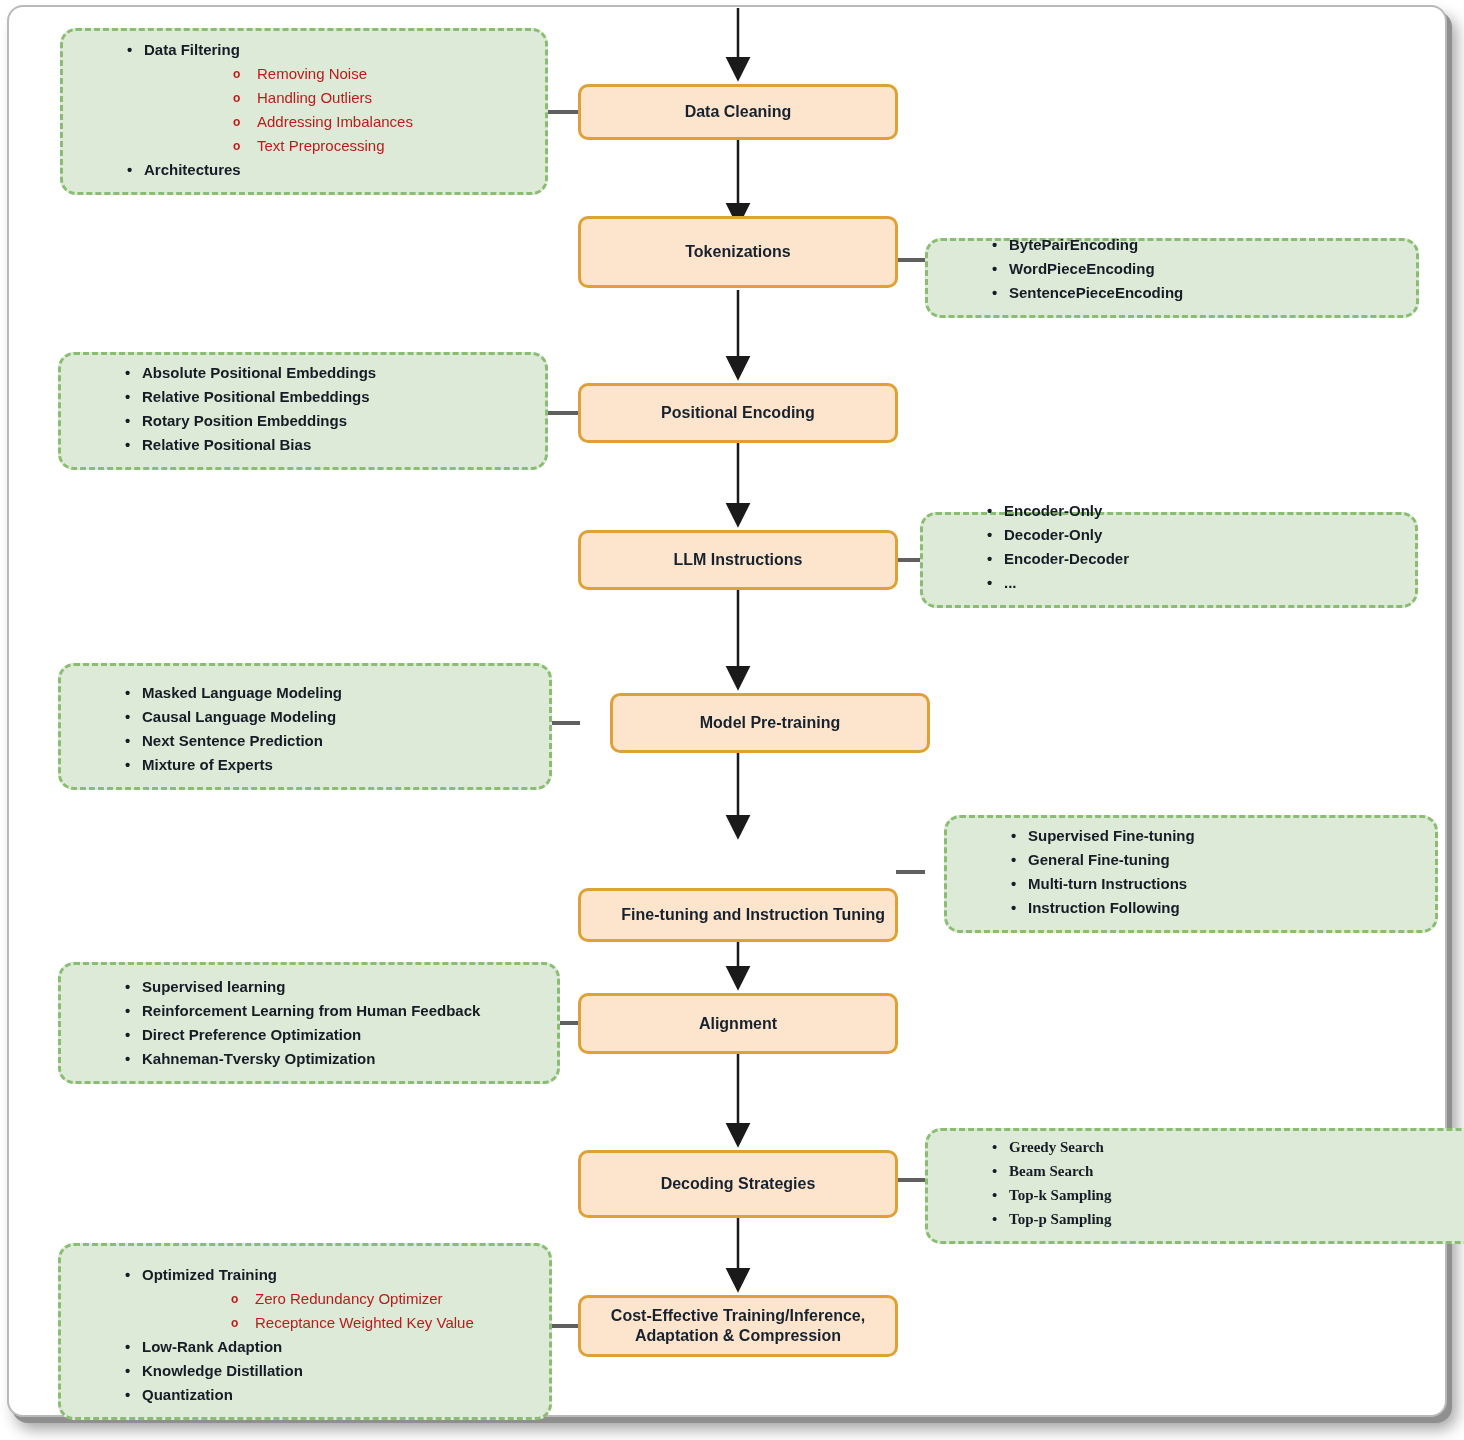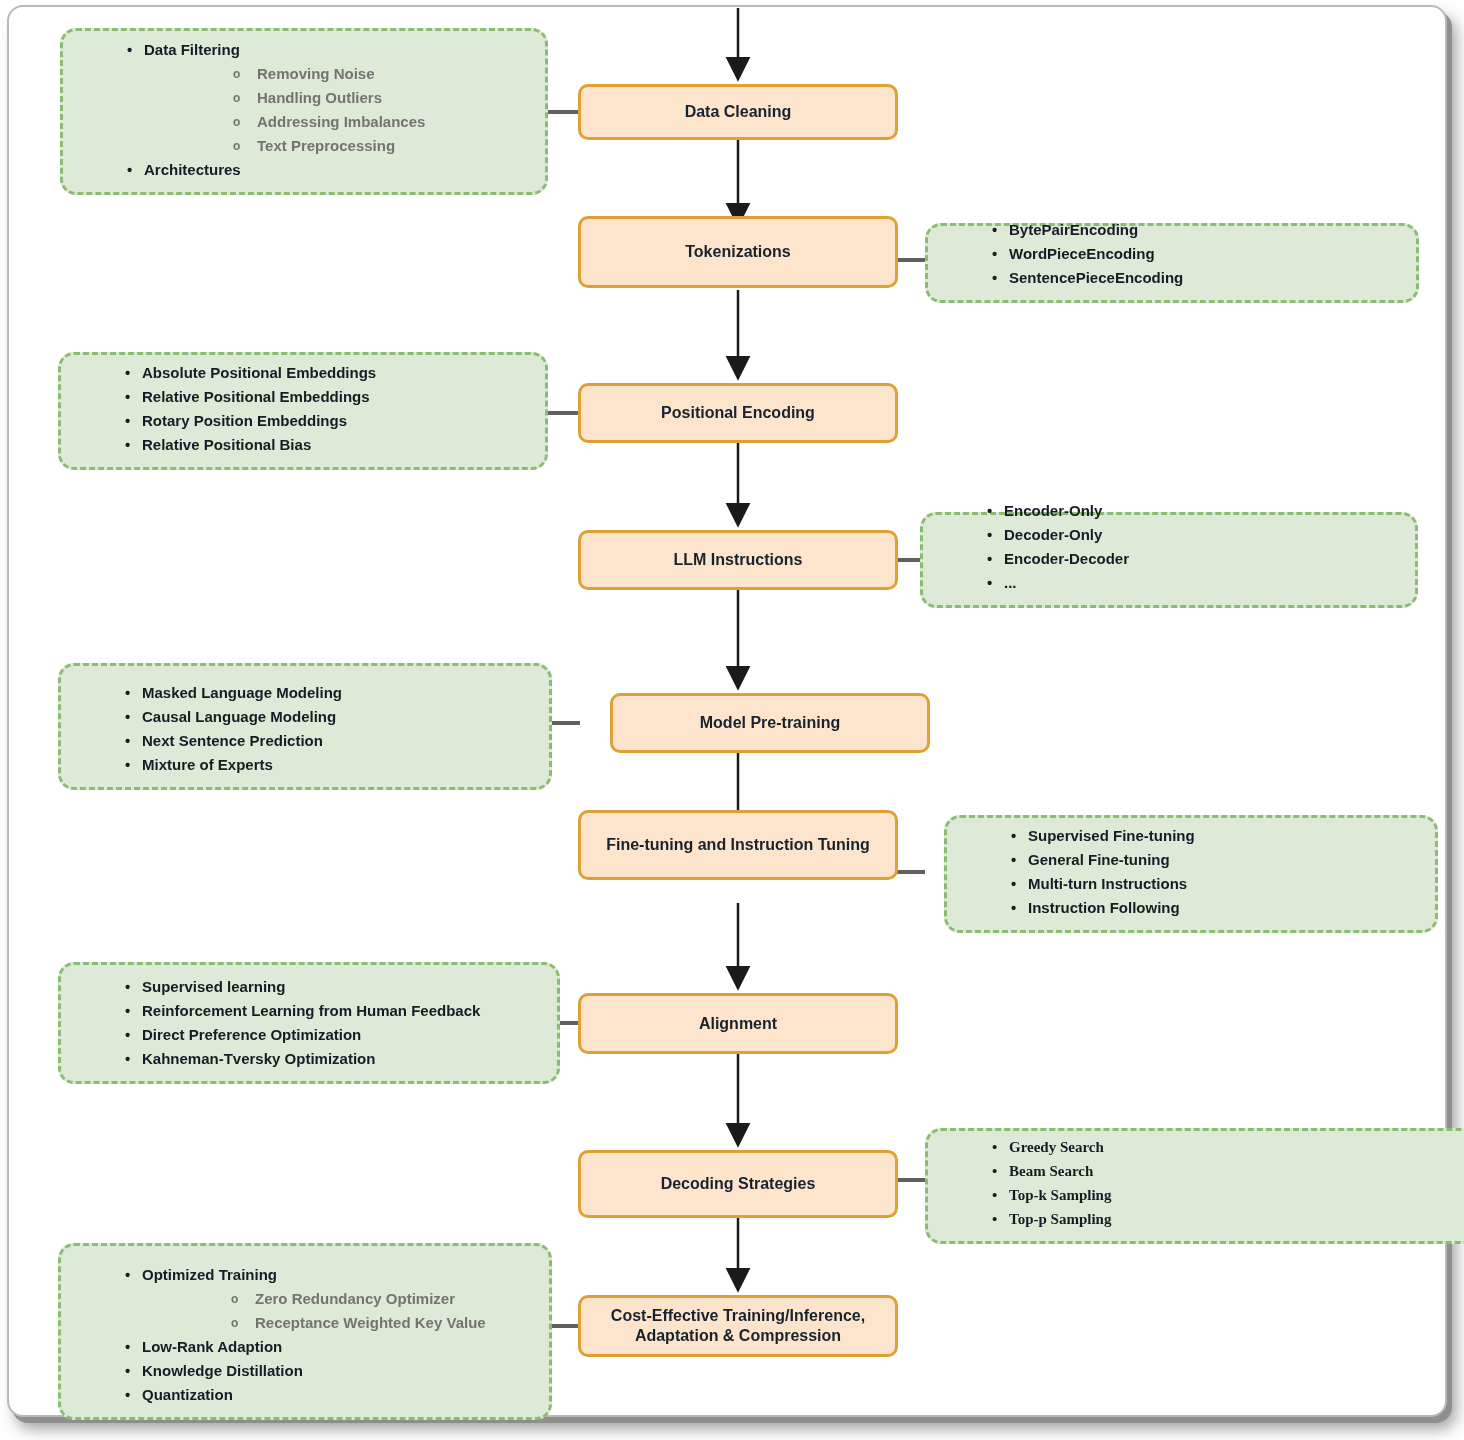--- a/index.html
+++ b/index.html
@@ -30,21 +30,21 @@
     display:flex; flex-direction:column; justify-content:flex-end;
     padding:10px 14px 10px 64px;
   }
   .note ul { margin:0; padding:0; list-style:none; }
   .note li {
     position:relative; padding-left:17px;
     font-size:15px; font-weight:bold; color:#161c26; line-height:24px;
     white-space:nowrap;
   }
   .note li::before { content:"\2022"; position:absolute; left:0; top:0; }
-  .note li.lvl2 { font-weight:bold; color:#737373; padding-left:130px; }
+  .note li.lvl2 { font-weight:normal; color:#b91c1c; padding-left:130px; }
   .note li.lvl2::before { content:"o"; left:106px; font-weight:bold; font-size:12px; }
 </style>
 </head>
 <body>
 
 <div class="frame"></div>
 
 <svg class="overlay" width="1464" height="1440" viewBox="0 0 1464 1440">
   <defs>
     <marker id="ah" markerWidth="11" markerHeight="11" refX="8.5" refY="5" orient="auto">
@@ -81,21 +81,21 @@
   </div>
 <div class="stage" style="top:383px;  height:60px;">
     <span>Positional Encoding</span>
   </div>
 <div class="stage" style="top:530px;  height:60px;">
     <span>LLM Instructions</span>
   </div>
 <div class="stage" style="top:693px;  height:60px;margin-left:32px;">
     <span>Model Pre-training</span>
   </div>
-<div class="stage" style="top:810px;  height:70px;">
+<div class="stage" style="top:888px;  height:54px;justify-content:flex-end;">
     <span>Fine-tuning and Instruction Tuning</span>
   </div>
 <div class="stage" style="top:993px;  height:61px;">
     <span>Alignment</span>
   </div>
 <div class="stage" style="top:1150px; height:68px;">
     <span>Decoding Strategies</span>
   </div>
 <div class="stage" style="top:1295px; height:62px;">
     <span>Cost-Effective Training/Inference, Adaptation &amp; Compression</span>
@@ -105,21 +105,21 @@
   <ul>
     <li class="lvl1">Data Filtering</li>
     <li class="lvl2">Removing Noise</li>
     <li class="lvl2">Handling Outliers</li>
     <li class="lvl2">Addressing Imbalances</li>
     <li class="lvl2">Text Preprocessing</li>
     <li class="lvl1">Architectures</li>
   </ul>
 </div>
 
-<div class="note" style="left:925px; top:223px; width:494px; height:80px;">
+<div class="note" style="left:925px; top:238px; width:494px; height:80px;">
   <ul>
     <li class="lvl1">BytePairEncoding</li>
     <li class="lvl1">WordPieceEncoding</li>
     <li class="lvl1">SentencePieceEncoding</li>
   </ul>
 </div>
 
 <div class="note" style="left:58px; top:352px; width:490px; height:118px;">
   <ul>
     <li class="lvl1">Absolute Positional Embeddings</li>

